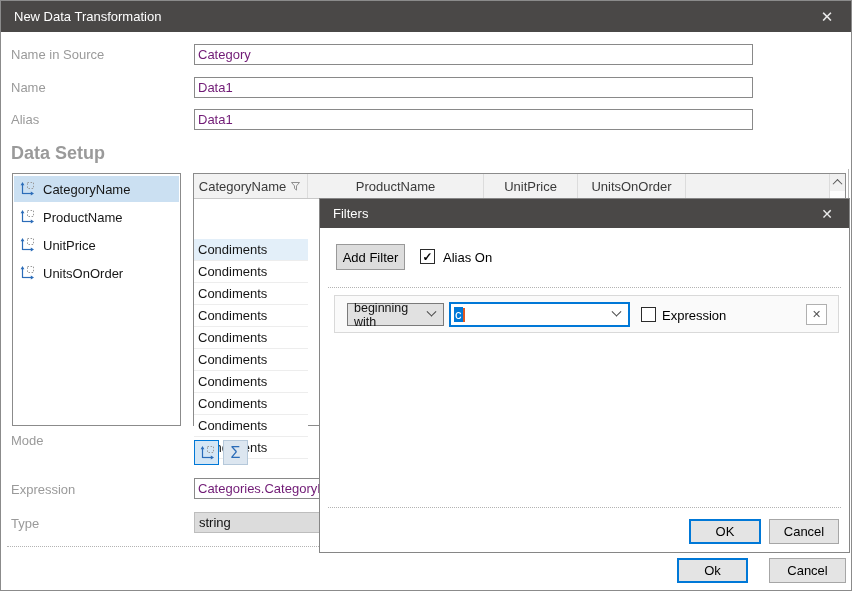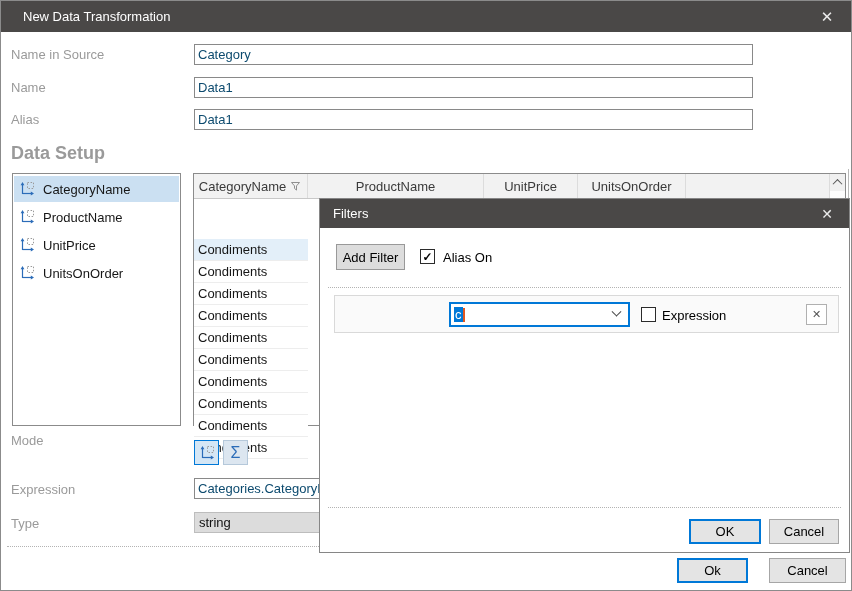--- a/index.html
+++ b/index.html
@@ -2,26 +2,26 @@
 <html><head>
 <meta charset="utf-8">
 <style>
   * { margin:0; padding:0; box-sizing:border-box; }
   html,body { background:#d9d9d9; }
   body { font-family:"Liberation Sans", sans-serif; font-size:13px; color:#1a1a1a; }
   .window { position:relative; width:852px; height:591px; background:#ffffff; border:1px solid #8b8b8b; overflow:hidden; }
 
   
   .titlebar { position:absolute; left:0; top:0; right:0; height:31px; background:#4a4847; display:flex; align-items:center; }
-  .titlebar .t { color:#ffffff; font-size:13px; padding-left:22px; }
+  .titlebar .t { color:#ffffff; font-size:13px; padding-left:13px; }
   .titlebar .x { position:absolute; right:10px; top:0; height:31px; width:28px; color:#ececec; font-size:15px; display:flex; align-items:center; justify-content:center; cursor:default; }
 
   .lbl { position:absolute; left:10px; color:#9a9a9a; font-size:13px; }
 
-  input.txt { position:absolute; height:21px; border:1px solid #898989; background:#fff; font-family:"Liberation Sans",sans-serif; font-size:13px; padding:0 3px; color:#0c4a6e; }
+  input.txt { position:absolute; height:21px; border:1px solid #898989; background:#fff; font-family:"Liberation Sans",sans-serif; font-size:13px; padding:0 3px; color:#701a75; }
 
   
   .fieldlist { position:absolute; left:11px; top:172px; width:169px; height:253px; border:1px solid #8b8b8b; background:#fff; }
   .fl-item { position:absolute; left:1px; right:1px; height:26px; display:flex; align-items:center; }
   .fl-item.sel { background:#cbe0f2; }
   .fl-item .ic { margin-left:5px; width:16px; height:16px; }
   .fl-item .tx { margin-left:8px; color:#161616; }
 
   
   .grid { position:absolute; left:192px; top:172px; width:653px; height:253px; border:1px solid #8b8b8b; background:#fff; }
@@ -206,20 +206,24 @@
       <span class="x">✕</span>
     </div>
 
     <div class="btn" style="left:16px; top:45px; width:69px; height:26px; background:#ddd; border-color:#999;">Add Filter</div>
     <div class="checkbox" style="position:absolute; left:100px; top:50px;">✓</div>
     <span style="position:absolute; left:123px; top:51px; color:#000;">Alias On</span>
 
     <div class="dotsep" style="left:8px; right:8px; top:88px;"></div>
 
     <div class="fpanel">
+      <div class="opsel">
+        <span class="tx">beginning with</span>
+        <span class="chev down"></span>
+      </div>
       <div class="combo">
         <span class="selval">c</span>
         <span class="caret"></span>
         <span class="chev down"></span>
       </div>
       <div class="checkbox" style="position:absolute; left:306px; top:11px;"></div>
       <span style="position:absolute; left:327px; top:12px; color:#000;">Expression</span>
       <div class="rmbtn">
           <span>✕</span>
         </div>

